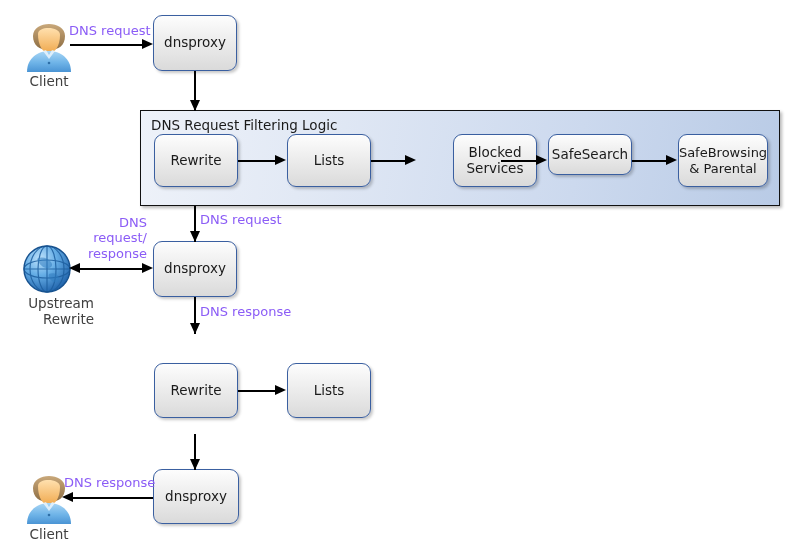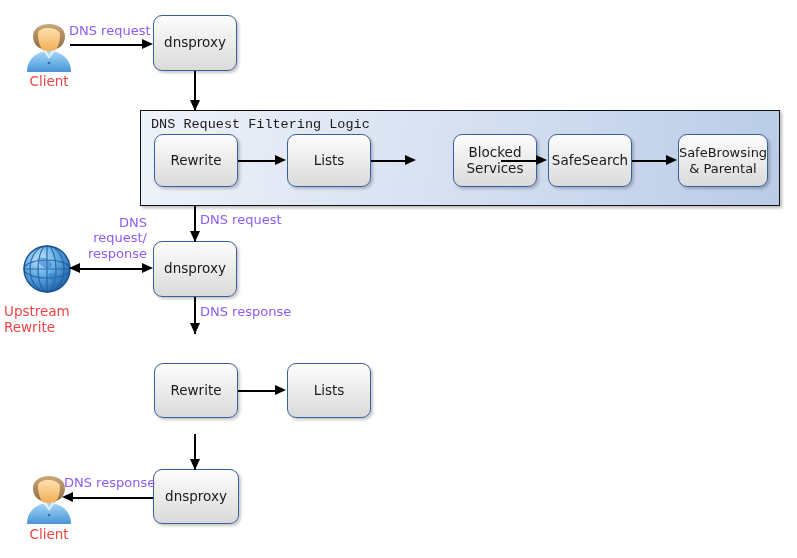--- a/index.html
+++ b/index.html
@@ -39,21 +39,20 @@
   .procbox .lbl { display: block; padding: 0 3px; }
 
   
   .logicbox {
     position: absolute;
     box-sizing: border-box;
     border: 1.6px solid #111111;
     background: linear-gradient(100deg, #eef2f9 0%, #e2e9f5 26%, #ccd9ee 68%, #b9cbe6 100%);
     box-shadow: 2px 2px 3px rgba(0,0,0,0.28);
     z-index: 2;
-    font-family: Liberation Mono, monospace;
   }
   .logicbox .title {
     position: absolute;
     left: 10px;
     top: 6px;
     font-size: 13.5px;
     color: #1a1a1a;
     white-space: nowrap;
   }
 
@@ -98,22 +97,22 @@
   }
   .edgelabel.multi { white-space: normal; text-align: right; }
 
   
   .actor { position: absolute; z-index: 3; }
   .actor .caption {
     position: absolute;
     left: 50%;
     transform: translateX(-50%);
     font-size: 13.5px;
-    color: #ef4444;
-    text-align: left;
+    color: #404040;
+    text-align: right;
     line-height: 1.18;
     white-space: nowrap;
   }
   .actor .caption.two { white-space: normal; width: 90px; }
   .actor svg { display: block; }
 </style>
 </head>
 <body>
 
 <div id="canvas">
@@ -164,21 +163,21 @@
   </div>
   <div class="procbox" style="left:287px; top:134px; width:84px; height:53px;">
     <span class="lbl">Lists</span>
   </div>
   <div class="procbox" style="left:417px; top:134px; width:84px; height:53px;margin-left:36px;">
     <span style="display:block;">
       <span class="lbl">Blocked</span>
       <span class="lbl">Services</span>
     </span>
   </div>
-  <div class="procbox" style="left:548px; top:134px; width:84px; height:53px;">
+  <div class="procbox" style="left:548px; top:134px; width:84px; height:41px;">
     <span class="lbl">SafeSearch</span>
   </div>
   <div class="procbox" style="left:678px; top:134px; width:90px; height:53px; font-size:13px;">
     <span style="display:block;">
       <span class="lbl">SafeBrowsing</span>
       <span class="lbl">&amp; Parental</span>
     </span>
   </div>
 
   <div class="hline" style="left:238px; top:160px; width:38px;"></div>
@@ -211,21 +210,21 @@
         <ellipse cx="26" cy="26" rx="23" ry="9"></ellipse>
         <ellipse cx="26" cy="26" rx="9" ry="23"></ellipse>
         <ellipse cx="26" cy="26" rx="17" ry="23"></ellipse>
         <line x1="3" y1="26" x2="49" y2="26"></line>
         <line x1="26" y1="3" x2="26" y2="49"></line>
       </g>
       <path d="M16 16 C20 13, 27 15, 30 19 C33 23, 29 26, 25 25 C21 24, 18 21, 16 16 Z" fill="#2f7cc0" opacity="0.55"></path>
       <path d="M28 31 C32 29, 37 31, 38 35 C39 39, 34 41, 31 38 C28 36, 27 33, 28 31 Z" fill="#2f7cc0" opacity="0.55"></path>
       <circle cx="26" cy="26" r="23" fill="none" stroke="#17528f" stroke-width="1.4"></circle>
     </svg>
-    <span class="caption two" style="top:61px;">
+    <span class="caption two" style="top:53px;">
       <span>Upstream</span><br>
       <span>Rewrite</span>
     </span>
   </div>
 
   <div class="procbox" style="left:153px; top:241px; width:84px; height:56px;">
     <span class="lbl">dnsproxy</span>
   </div>
 
   <div class="hline" style="left:79px; top:268px; width:64px;"></div>

